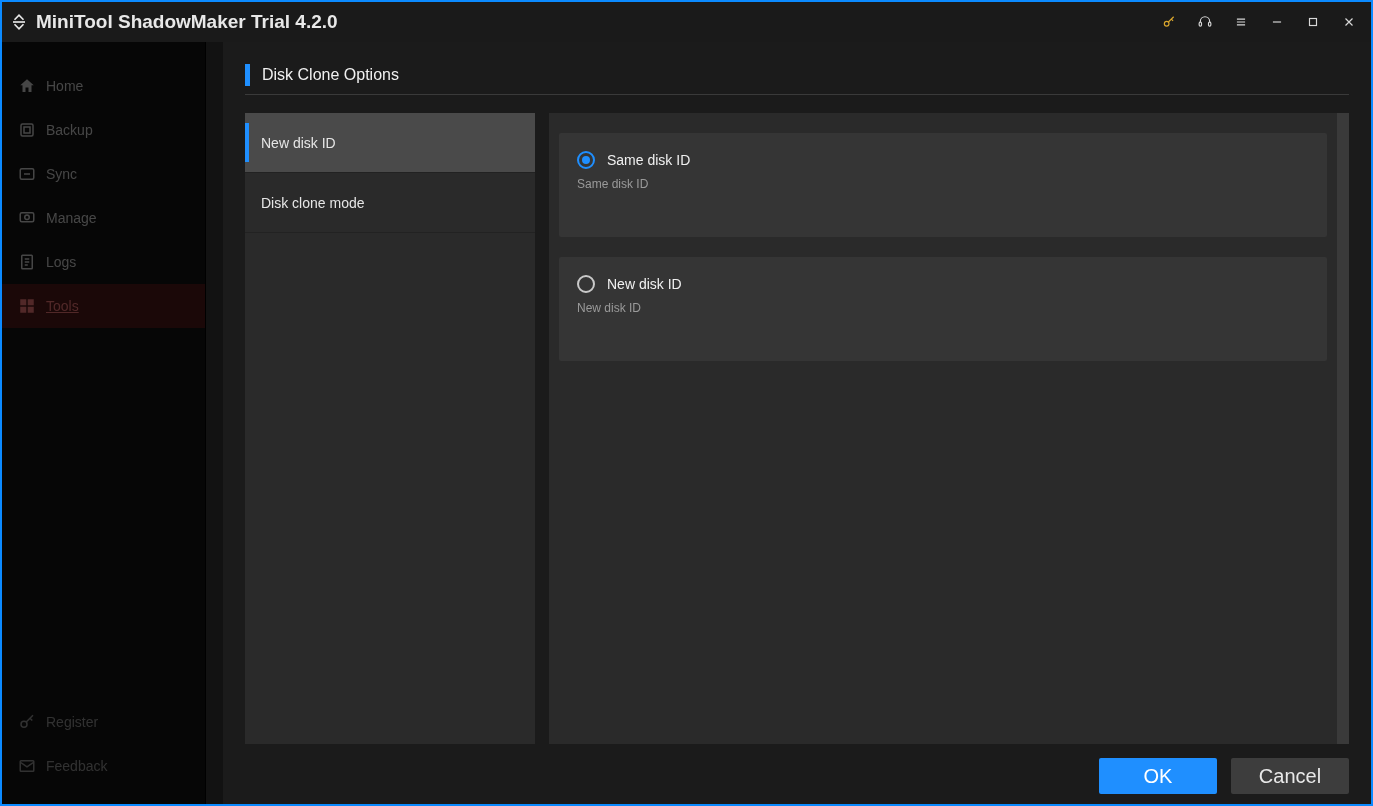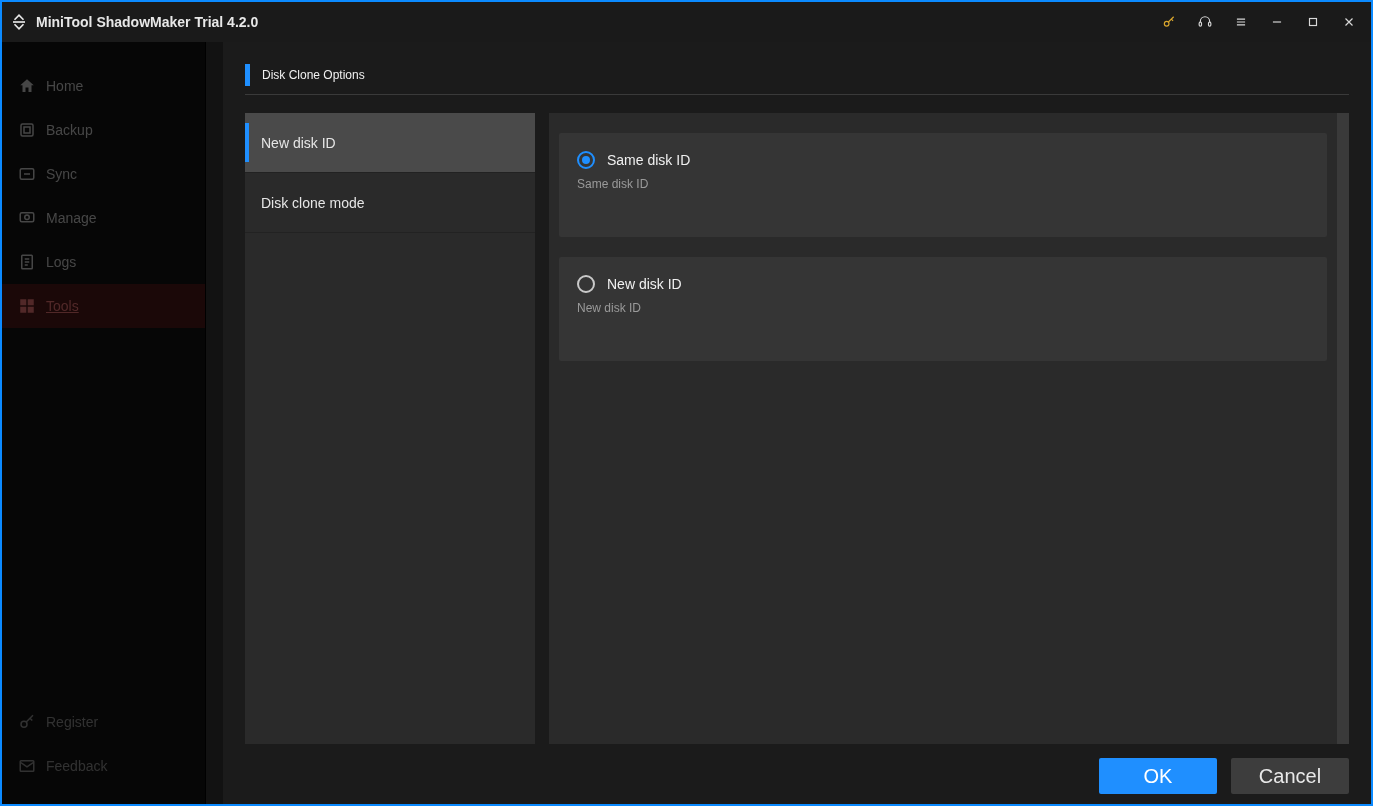--- a/index.html
+++ b/index.html
@@ -12,21 +12,21 @@
     display: flex; flex-direction: column;
   }
 
   
   .titlebar {
     height: 40px; width: 100%;
     background: #1a1a1a;
     display: flex; align-items: center;
     padding: 0 4px 0 8px;
     color: #e8e8e8;
-    font-size: 14px; font-weight: 600;
+    font-size: 19px; font-weight: 600;
   }
   .titlebar .app-logo { width: 18px; height: 18px; margin-right: 8px; color: #e8e8e8; }
   .titlebar .title-text { flex: 0 0 auto; }
   .titlebar .spacer { flex: 1 1 auto; }
   .titlebar .tb-btn {
     width: 36px; height: 40px;
     display: flex; align-items: center; justify-content: center;
     color: #d8d8d8; cursor: pointer;
   }
   .titlebar .tb-btn.key { color: #d9a62e; }
@@ -76,21 +76,21 @@
     background: #1b1b1b;
   }
   .page-header {
     display: flex; align-items: center;
     border-bottom: 1px solid #3a3a3a;
     padding-bottom: 8px; margin-bottom: 18px;
   }
   .page-header .accent {
     width: 5px; height: 22px; background: #1f8fff; margin-right: 12px;
   }
-  .page-header h1 { color: #f0f0f0; font-size: 12px; font-weight: 500; }
+  .page-header h1 { color: #f0f0f0; font-size: 16px; font-weight: 500; }
 
   .content-row {
     flex: 1 1 auto; display: flex; gap: 14px; min-height: 0;
   }
 
   
   .cat-list {
     width: 290px; background: #2a2a2a;
     display: flex; flex-direction: column;
   }

